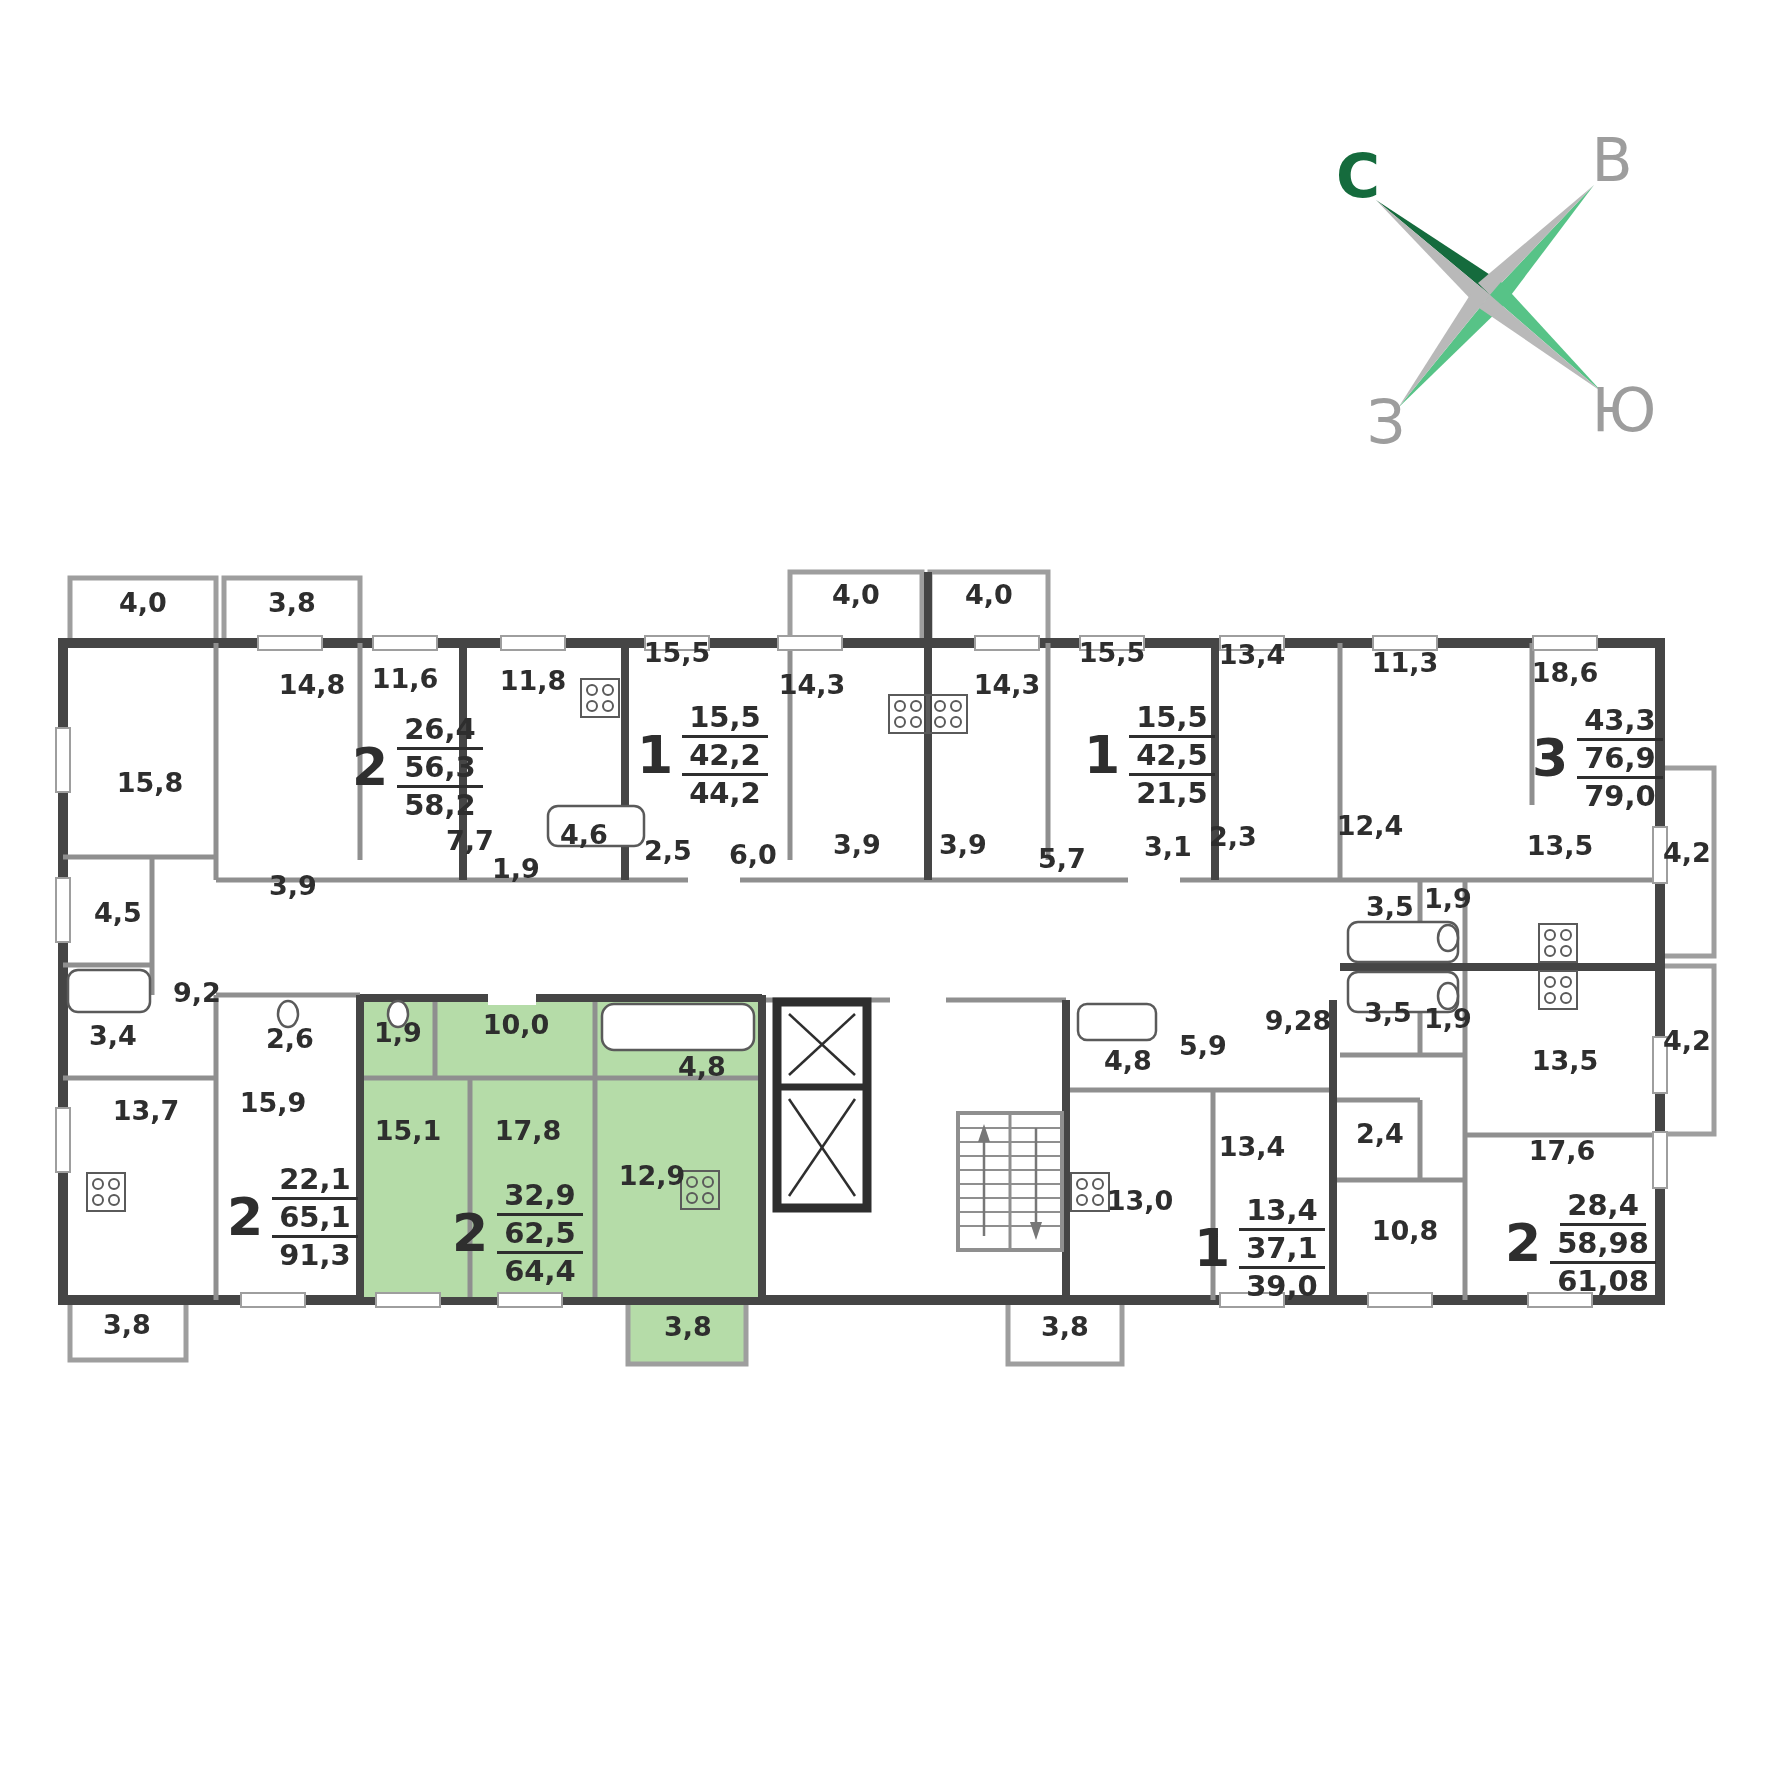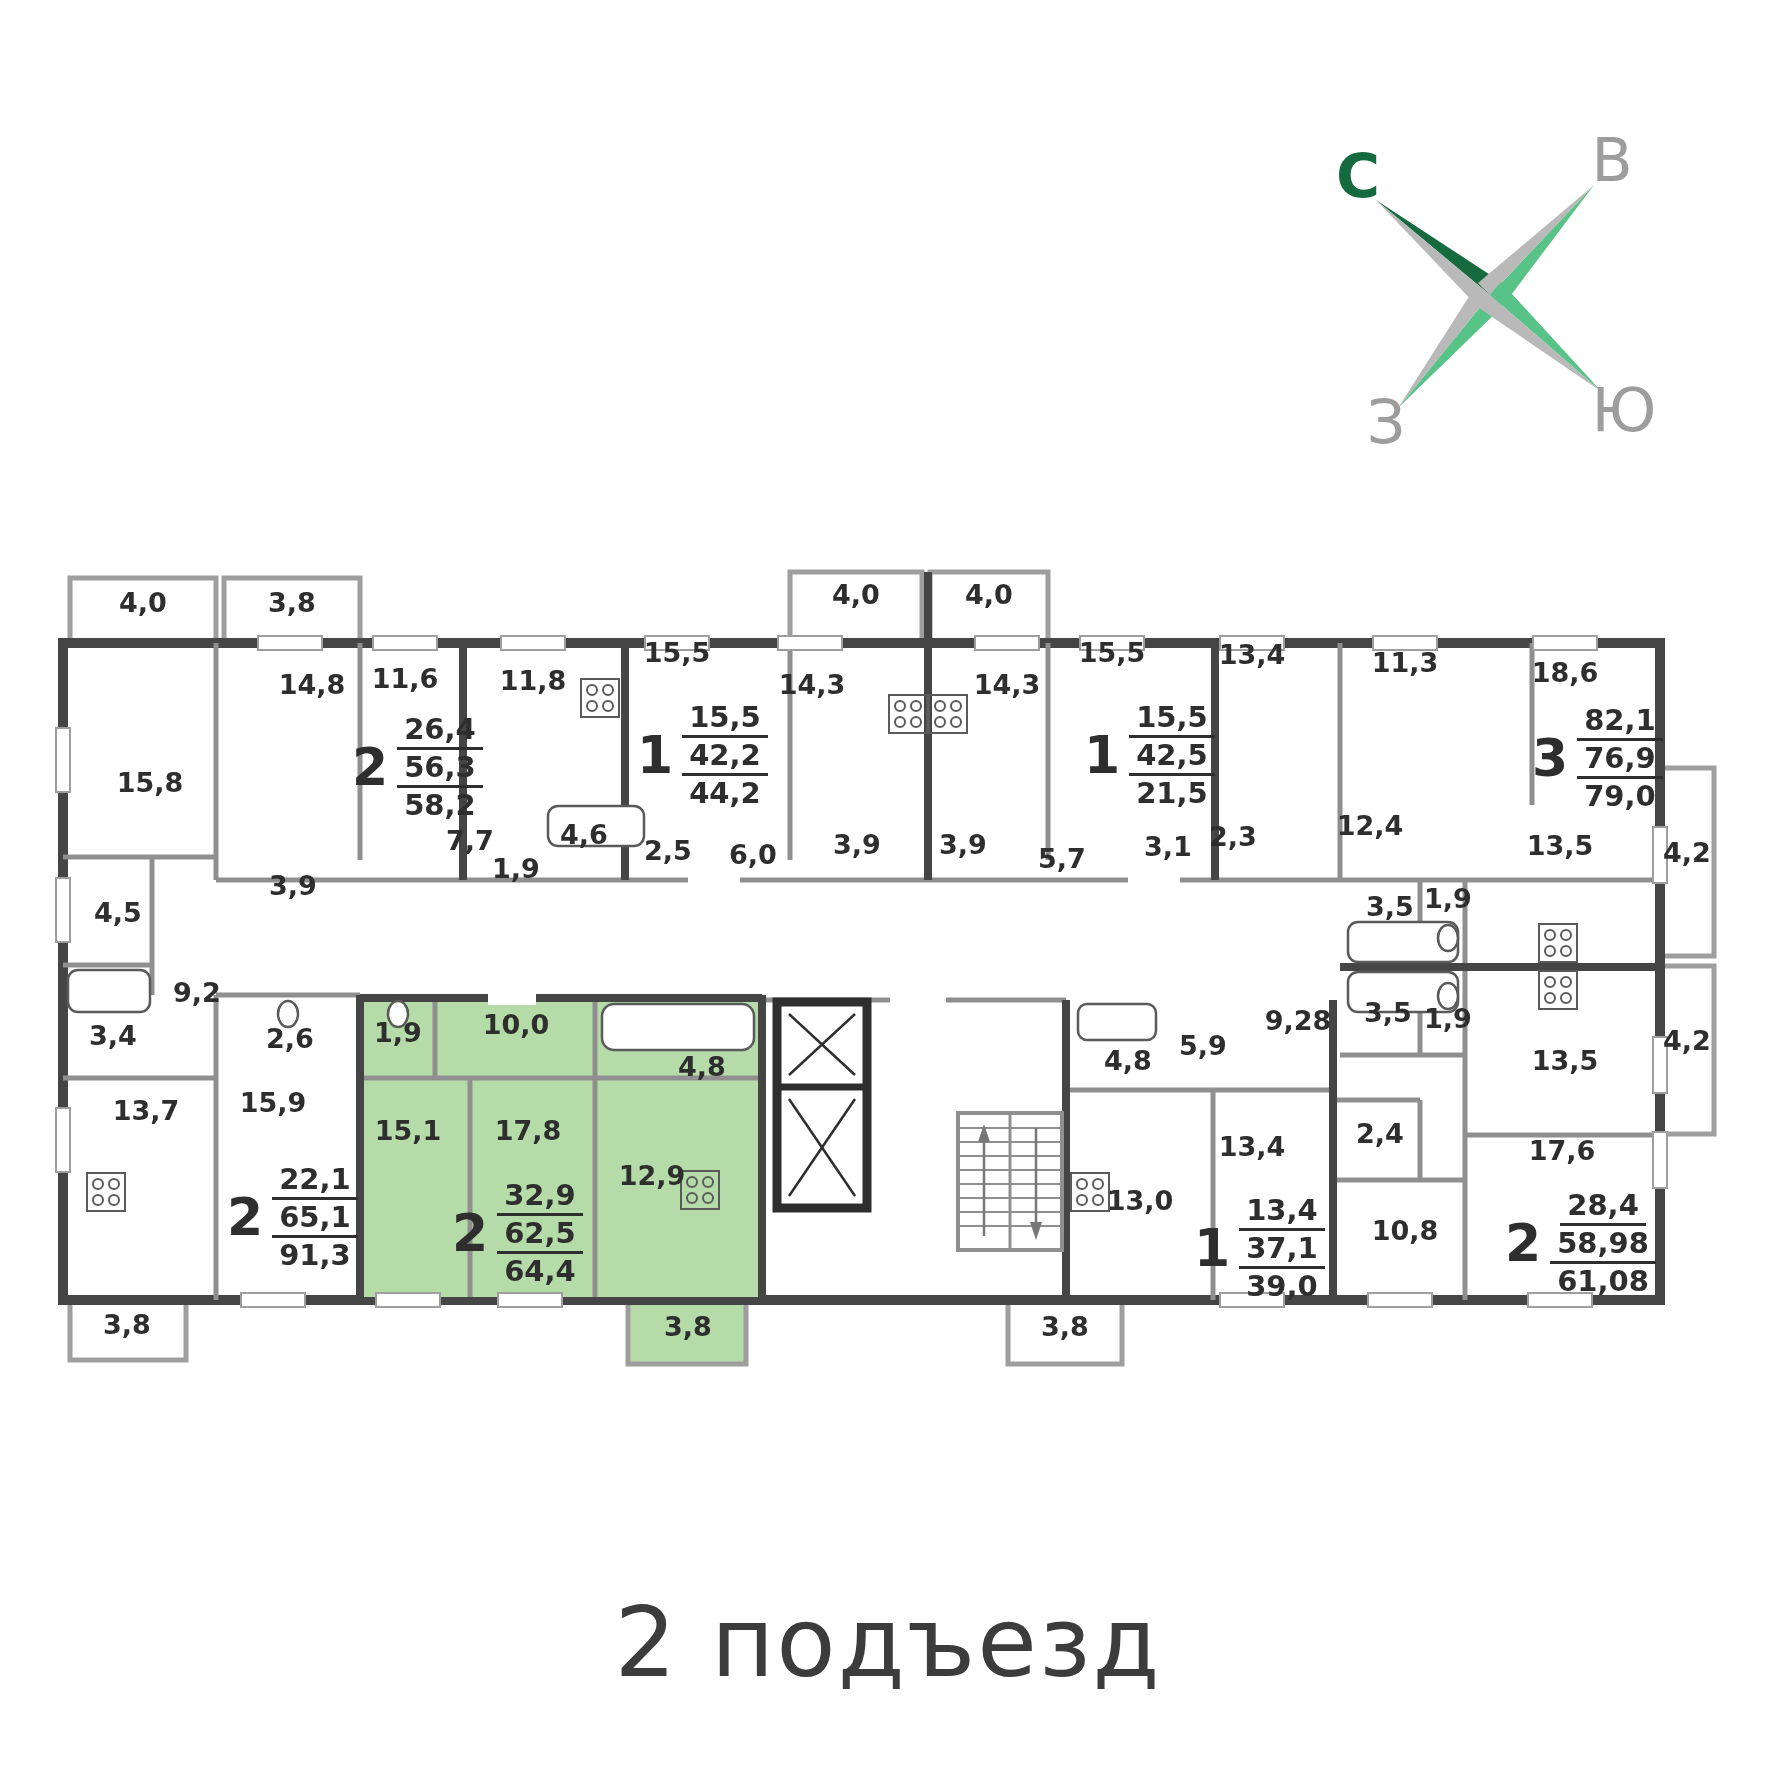--- a/index.html
+++ b/index.html
@@ -316,21 +316,21 @@
         <span class="apt-rooms">1</span>
         <div class="apt-frac">
           <span>15,5</span>
           <span>42,5</span>
           <span>21,5</span>
         </div>
       </div>
       <div class="apt" style="left: 1532px; top: 703px;">
         <span class="apt-rooms">3</span>
         <div class="apt-frac">
-          <span>82,1</span>
+          <span>43,3</span>
           <span>76,9</span>
           <span>79,0</span>
         </div>
       </div>
       <div class="apt" style="left: 227px; top: 1162px;">
         <span class="apt-rooms">2</span>
         <div class="apt-frac">
           <span>22,1</span>
           <span>65,1</span>
           <span>91,3</span>
@@ -355,14 +355,13 @@
       <div class="apt" style="left: 1505px; top: 1188px;">
         <span class="apt-rooms">2</span>
         <div class="apt-frac">
           <span>28,4</span>
           <span>58,98</span>
           <span>61,08</span>
         </div>
       </div>
     </div>
 
-  <div id="page-title">2 подъезд</div>
 </div>
 
 </body></html>

